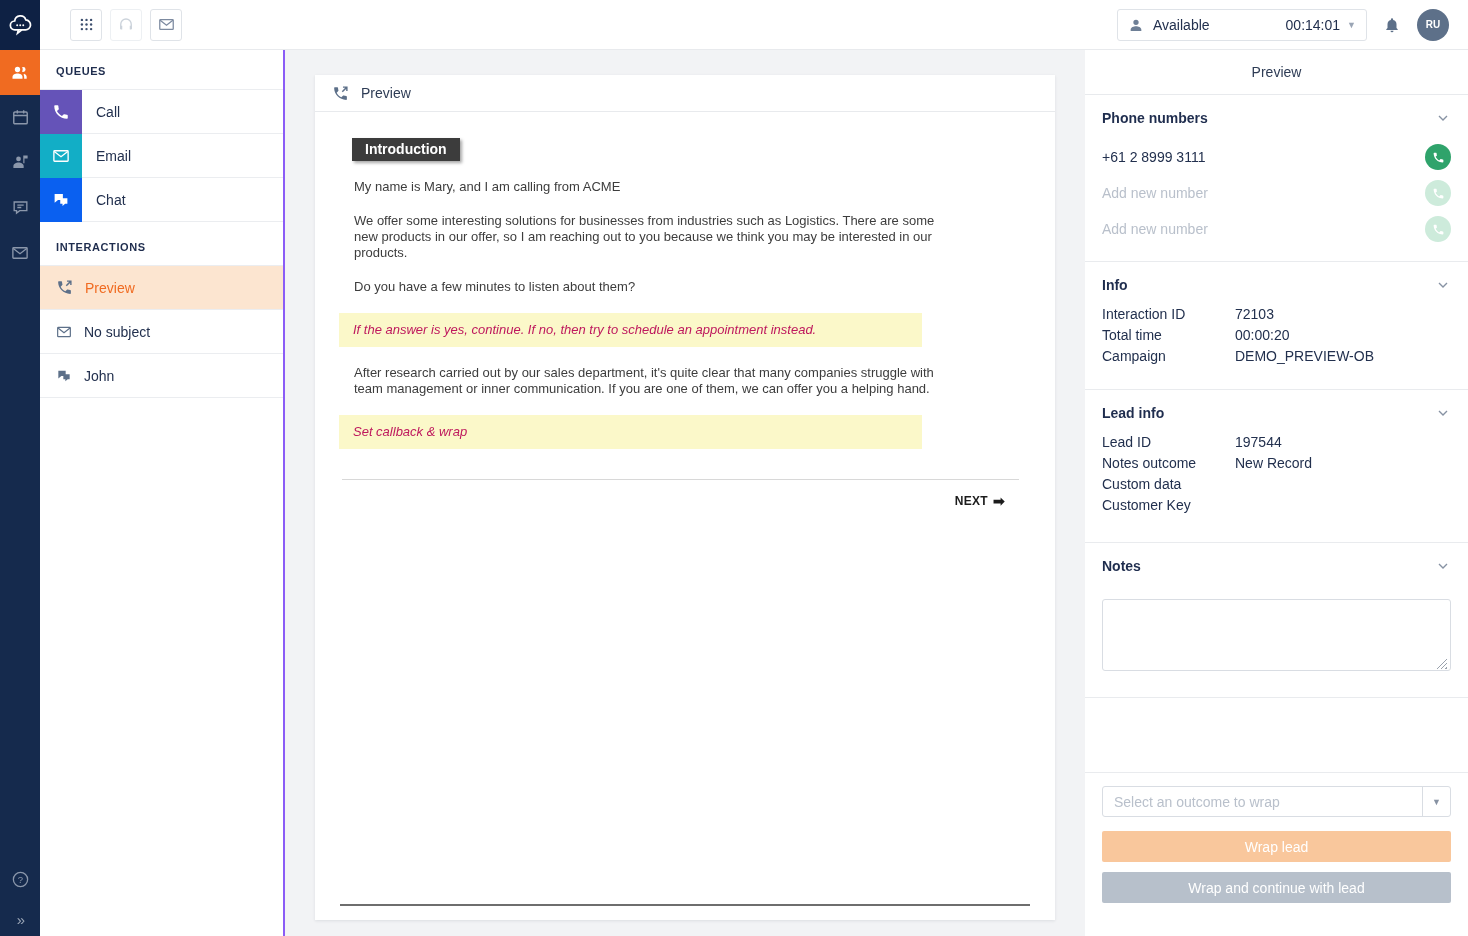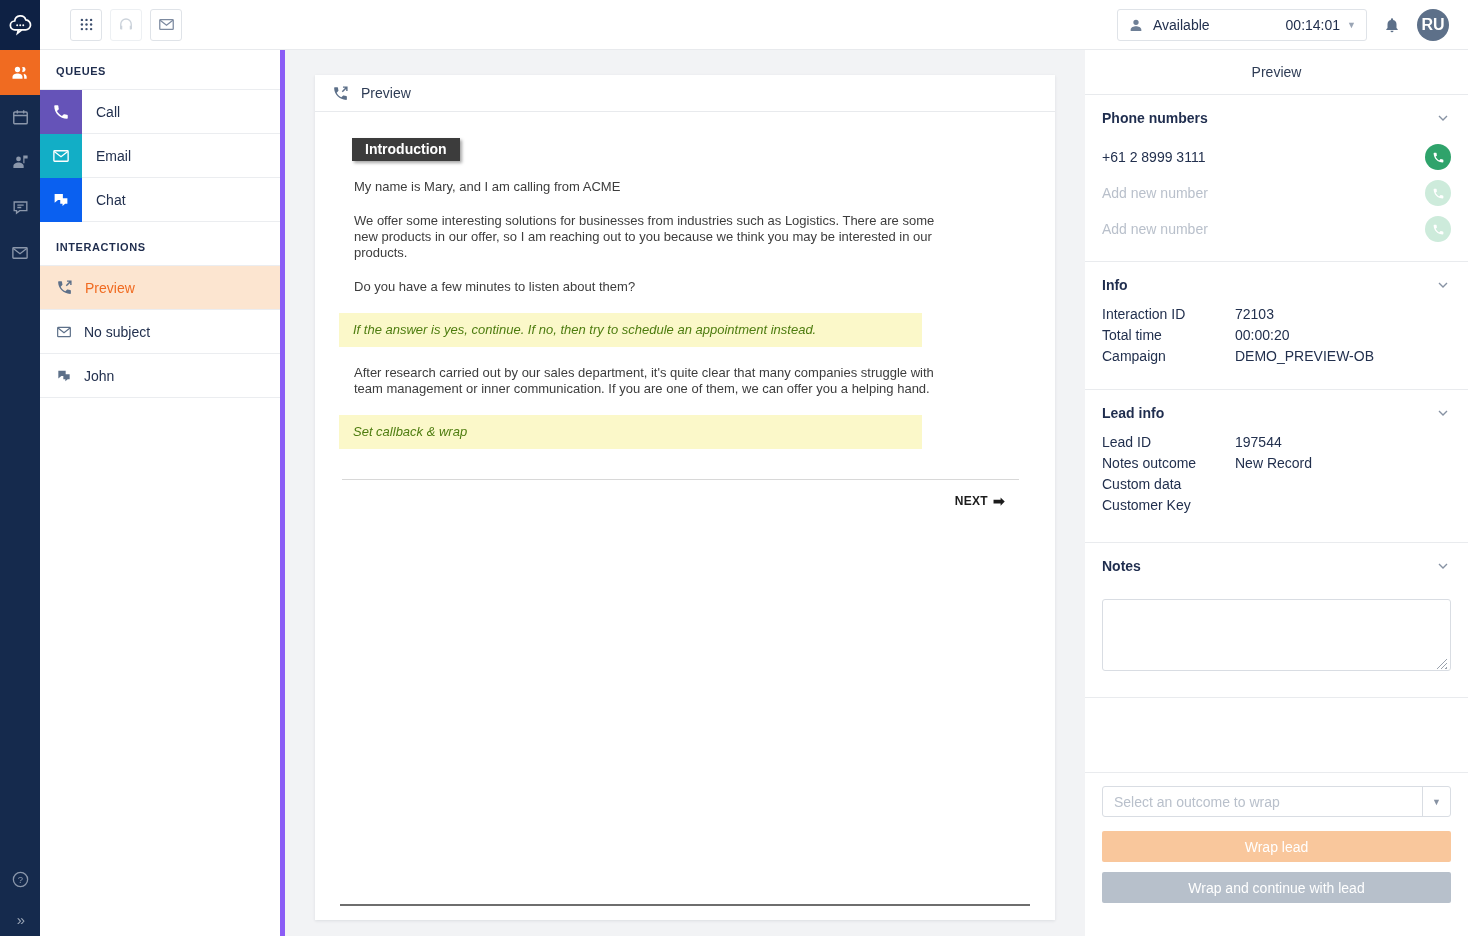--- a/index.html
+++ b/index.html
@@ -20,24 +20,24 @@
   .tb-btn { width:32px; height:32px; border:1px solid #dfe3e8; border-radius:3px; background:#fff; display:flex; align-items:center; justify-content:center; color:#7c8aa0; cursor:pointer; }
   .tb-btn.dark { color:#3d4f6e; }
   .tb-btn.muted { color:#ccd3db; border-color:#edf0f3; }
   .tb-right { margin-left:auto; display:flex; align-items:center; gap:16px; margin-right:19px; }
   .status-pill { width:250px; height:32px; border:1px solid #dfe3e8; border-radius:3px; display:flex; align-items:center; padding:0 10px; cursor:pointer; }
   .status-pill .usr { color:#6e7f96; }
   .status-label { font-size:14px; margin-left:9px; color:#22304e; }
   .status-time { margin-left:auto; font-size:14px; color:#22304e; }
   .status-caret { color:#9aa5b5; font-size:9px; margin-left:7px; }
   .bell { color:#5d7089; cursor:pointer; display:flex; }
-  .avatar { width:32px; height:32px; border-radius:50%; background:#5d7089; color:#fff; font-size:16px; font-weight:bold; display:flex; align-items:center; justify-content:center; cursor:pointer; }
+  .avatar { width:32px; height:32px; border-radius:50%; background:#5d7089; color:#fff; font-size:10px; font-weight:bold; display:flex; align-items:center; justify-content:center; cursor:pointer; }
 
   
-  .sidebar { position:absolute; left:40px; top:50px; width:245px; height:886px; background:#fff; border-right:5px solid #8b5cf6; }
+  .sidebar { position:absolute; left:40px; top:50px; width:245px; height:886px; background:#fff; border-right:2px solid #8b5cf6; }
   .side-header { padding:15px 16px 12px; font-size:11px; font-weight:bold; letter-spacing:.6px; color:#1f2d4e; border-bottom:1px solid #ebedf0; }
   .side-header.second { padding-top:19px; }
   .q-row { height:44px; display:flex; align-items:center; border-bottom:1px solid #ebedf0; font-size:14px; cursor:pointer; }
   .q-tile { width:42px; height:44px; display:flex; align-items:center; justify-content:center; color:#fff; flex:0 0 auto; }
   .q-tile.call  { background:var(--queue-call,#6553b8); }
   .q-tile.email { background:var(--queue-email,#12aec6); }
   .q-tile.chat  { background:var(--queue-chat,#0a60f0); }
   .q-label { margin-left:14px; }
   .i-row { height:44px; display:flex; align-items:center; padding-left:16px; border-bottom:1px solid #ebedf0; font-size:14px; cursor:pointer; }
   .i-row .icn { color:#5d7089; display:flex; }
@@ -47,21 +47,21 @@
 
   
   .main { position:absolute; left:285px; top:50px; width:800px; height:886px; background:#f2f3f5; }
   .card { position:absolute; left:30px; top:25px; width:740px; height:845px; background:#fff; box-shadow:0 1px 3px rgba(30,40,60,.10); }
   .card-header { height:37px; border-bottom:1px solid #e8eaed; display:flex; align-items:center; padding:0 17px; }
   .card-header .icn { color:#5d7089; display:flex; }
   .card-title { margin-left:12px; font-size:14px; color:#2e3c55; }
   .card-body { padding:26px 24px 0; }
   .badge { display:inline-block; margin-left:13px; background:#3c3c3c; color:#fff; font-weight:bold; font-size:14px; padding:3px 13px 4px; box-shadow:2px 2px 3px rgba(0,0,0,.35); }
   .para { font-size:13px; color:#3d3d3d; line-height:16px; margin:18px 0 18px 15px; max-width:585px; }
-  .note { background:var(--note-yellow,#fbf8c9); font-style:italic; font-size:13px; color:#4d7c0f; line-height:16px; padding:9px 14px; margin:17px 0; max-width:583px; }
+  .note { background:var(--note-yellow,#fbf8c9); font-style:italic; font-size:13px; color:#be185d; line-height:16px; padding:9px 14px; margin:17px 0; max-width:583px; }
   .script-hr { border:0; border-top:1px solid #d8d8d8; margin:30px 12px 0 3px; }
   .next-row { text-align:right; padding:11px 26px 0 0; }
   .next-btn { font-size:12px; font-weight:bold; color:#1c1c1c; letter-spacing:.3px; cursor:pointer;margin-left:38px; }
   .next-arrow { font-size:14px; margin-left:5px; vertical-align:-1px; }
   .card-bottom-line { position:absolute; left:25px; right:25px; bottom:14px; height:2px; background:#6e6e6e; }
 
   
   .rpanel { position:absolute; left:1085px; top:50px; width:383px; height:886px; background:#fff; }
   .rp-header { height:45px; border-bottom:1px solid #e8eaed; display:flex; align-items:center; justify-content:center; font-size:14px; color:#2e3c55; }
   .rp-section { padding:0 17px; }

